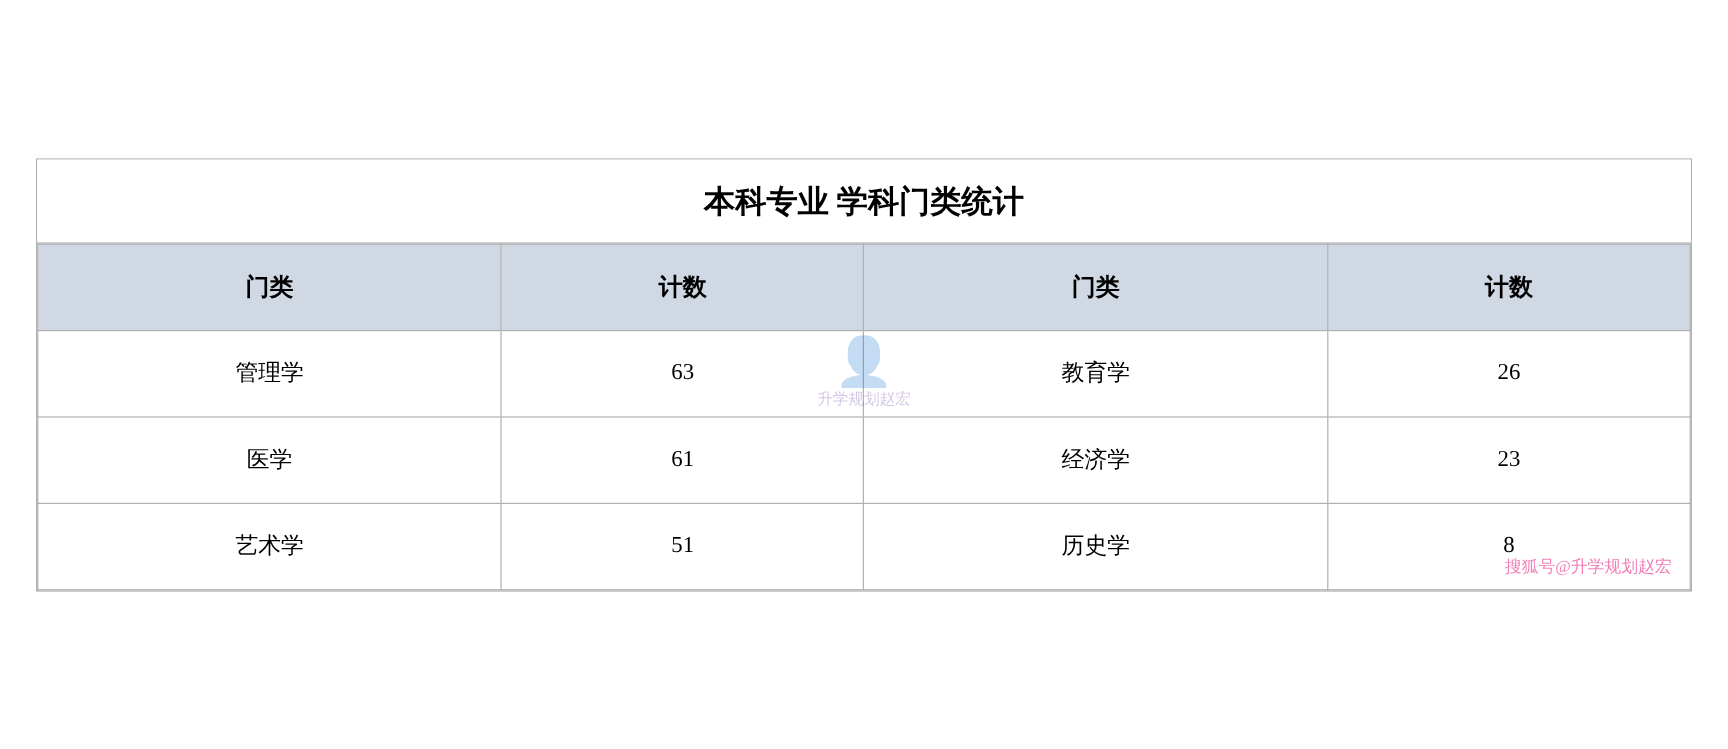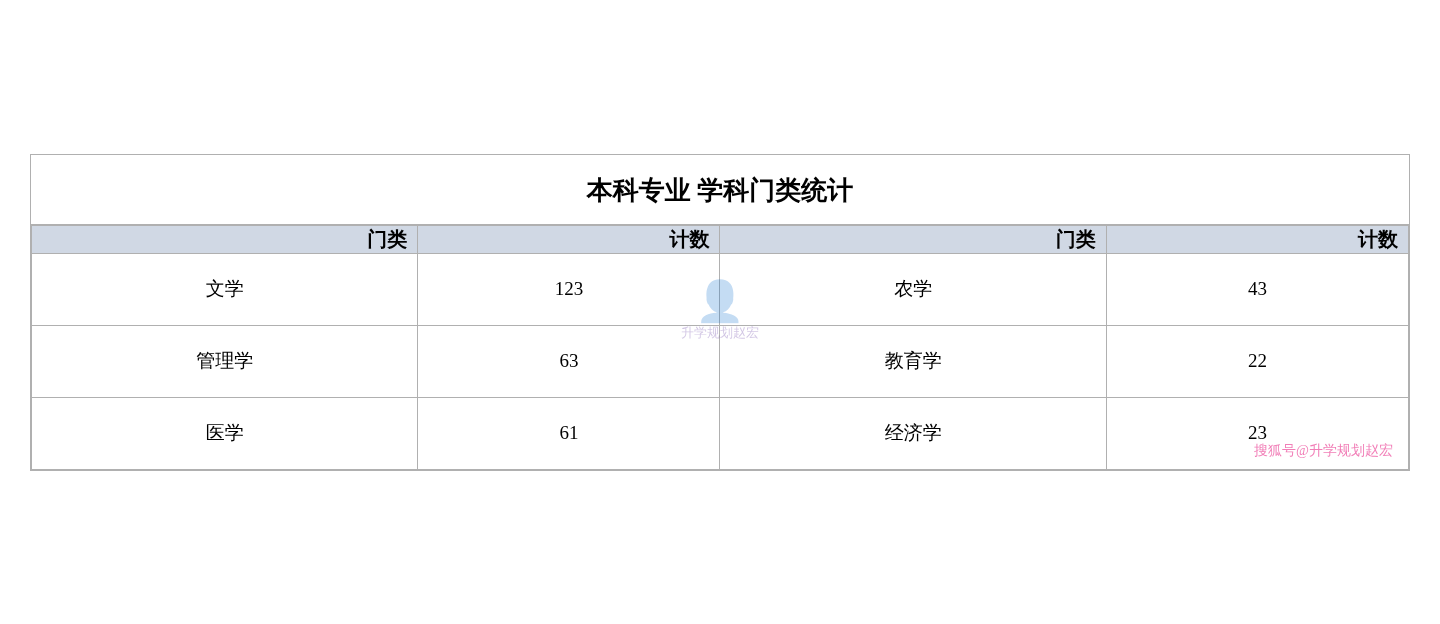--- a/index.html
+++ b/index.html
@@ -35,22 +35,22 @@
     }
 
     table {
       width: 100%;
       border-collapse: collapse;
     }
 
     thead tr th {
       background-color: #d0d8e4;
       border: 1px solid #b0b0b0;
-      padding: 0 10px;
-      text-align: right;
+      padding: 22px 10px;
+      text-align: center;
       font-size: 20px;
       font-weight: bold;
       color: #000;
     }
 
     tbody tr td {
       border: 1px solid #b0b0b0;
       text-align: center;
       padding: 16px 10px;
       font-size: 19px;
@@ -123,32 +123,32 @@
     <thead>
       <tr>
         <th>门类</th>
         <th>计数</th>
         <th>门类</th>
         <th>计数</th>
       </tr>
     </thead>
     <tbody id="table-body">
         <tr>
-      <td>文学</td>
-      <td>123</td>
-      <td>农学</td>
-      <td>43</td>
-    </tr>
-        <tr>
       <td>管理学</td>
       <td>63</td>
       <td>教育学</td>
-      <td>22</td>
+      <td>26</td>
     </tr>
         <tr>
       <td>医学</td>
       <td>61</td>
       <td>经济学</td>
       <td>23</td>
     </tr>
+        <tr>
+      <td>艺术学</td>
+      <td>51</td>
+      <td>历史学</td>
+      <td>8</td>
+    </tr>
       </tbody>
   </table>
 </div>
 
 </body></html>

